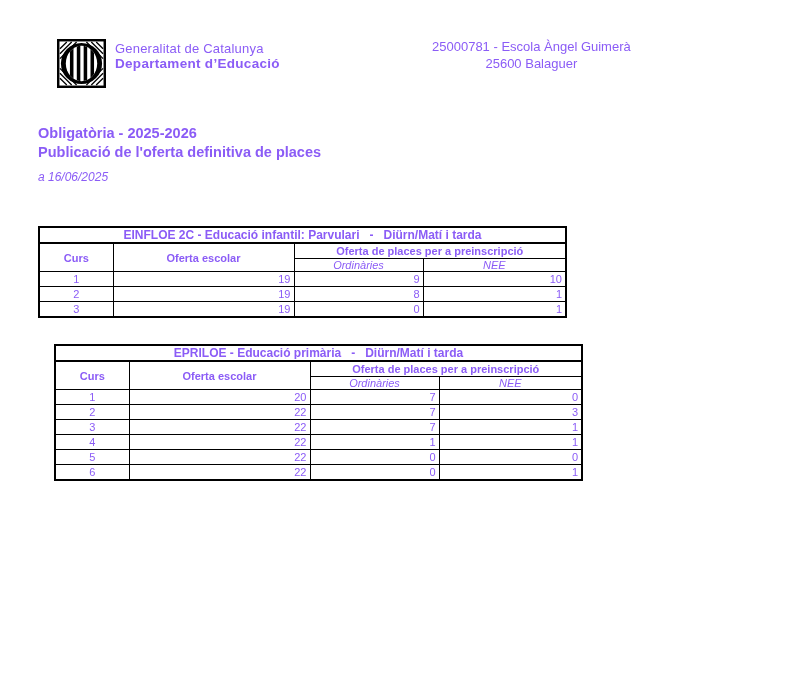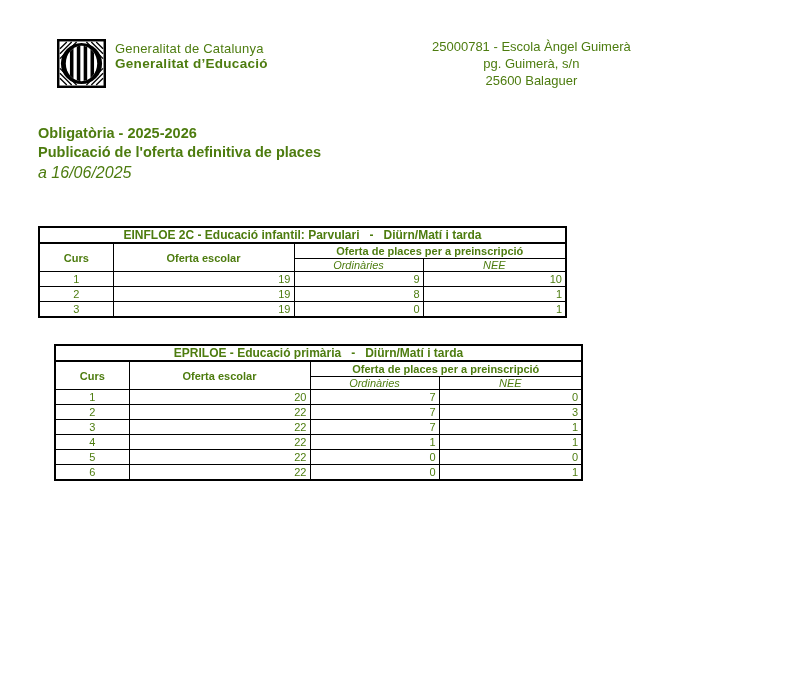--- a/index.html
+++ b/index.html
@@ -1,33 +1,33 @@
 <!DOCTYPE html>
 <html><head>
 <meta charset="utf-8">
 <style>
   html,body { margin:0; padding:0; background:#ffffff; }
   .page {
     position:relative; width:794px; height:676px; background:#ffffff;
-    font-family:"Liberation Sans", sans-serif; color:#4d7c0f; overflow:hidden;
+    font-family:"Liberation Sans", sans-serif; color:#8b5cf6; overflow:hidden;
   }
 
   
   .logo-block { position:absolute; left:57px; top:39px; display:flex; align-items:flex-start; }
   .logo-icon { width:49px; height:49px; flex:0 0 auto; }
   .logo-text { margin-left:9px; padding-top:2px; }
   .logo-line1 { font-size:13px; line-height:15px; letter-spacing:0.2px; }
   .logo-line2, .logo-line3 { font-size:13.5px; line-height:15px; font-weight:bold; letter-spacing:0.3px; }
 
   .school-info { position:absolute; left:432px; top:38px; font-size:13px; line-height:17px;text-align:center; }
 
   
   .doc-head { position:absolute; left:38px; top:124px; }
   .doc-title { font-size:14.5px; font-weight:bold; line-height:19px; }
-  .doc-date { font-size:16px; font-style:italic; margin-top:2px; }
+  .doc-date { font-size:12px; font-style:italic; margin-top:8px; }
 
   
   table.offer-table {
     position:absolute; left:38px; width:527px;
     border-collapse:collapse; table-layout:fixed;
     border:2px solid #000;
   }
   .offer-table td, .offer-table th {
     border:1px solid #000; font-size:11px; padding:0 3px;
     overflow:hidden; white-space:nowrap;
@@ -67,27 +67,26 @@
         </clipPath>
       <g clip-path="url(#ovalClip)" fill="#000000">
         <rect x="13.2" y="5" width="3.6" height="40"></rect>
         <rect x="20.2" y="5" width="3.6" height="40"></rect>
         <rect x="27.2" y="5" width="3.6" height="40"></rect>
         <rect x="34.2" y="5" width="3.6" height="40"></rect>
       </g>
     </svg>
     <div class="logo-text">
       <div class="logo-line1">Generalitat de Catalunya</div>
-      <div class="logo-line2">Generalitat d’Educació</div>
+      <div class="logo-line2">Departament d’Educació</div>
     </div>
   </div>
 
   <div class="school-info">
     <div>25000781 - Escola Àngel Guimerà</div>
-    <div>pg. Guimerà, s/n</div>
     <div>25600 Balaguer</div>
   </div>
 
   <div class="doc-head">
     <div class="doc-title">Obligatòria - 2025-2026</div>
     <div class="doc-title">Publicació de l'oferta definitiva de places</div>
     <div class="doc-date">a 16/06/2025</div>
   </div>
 
   <table class="offer-table" id="table-infantil">

